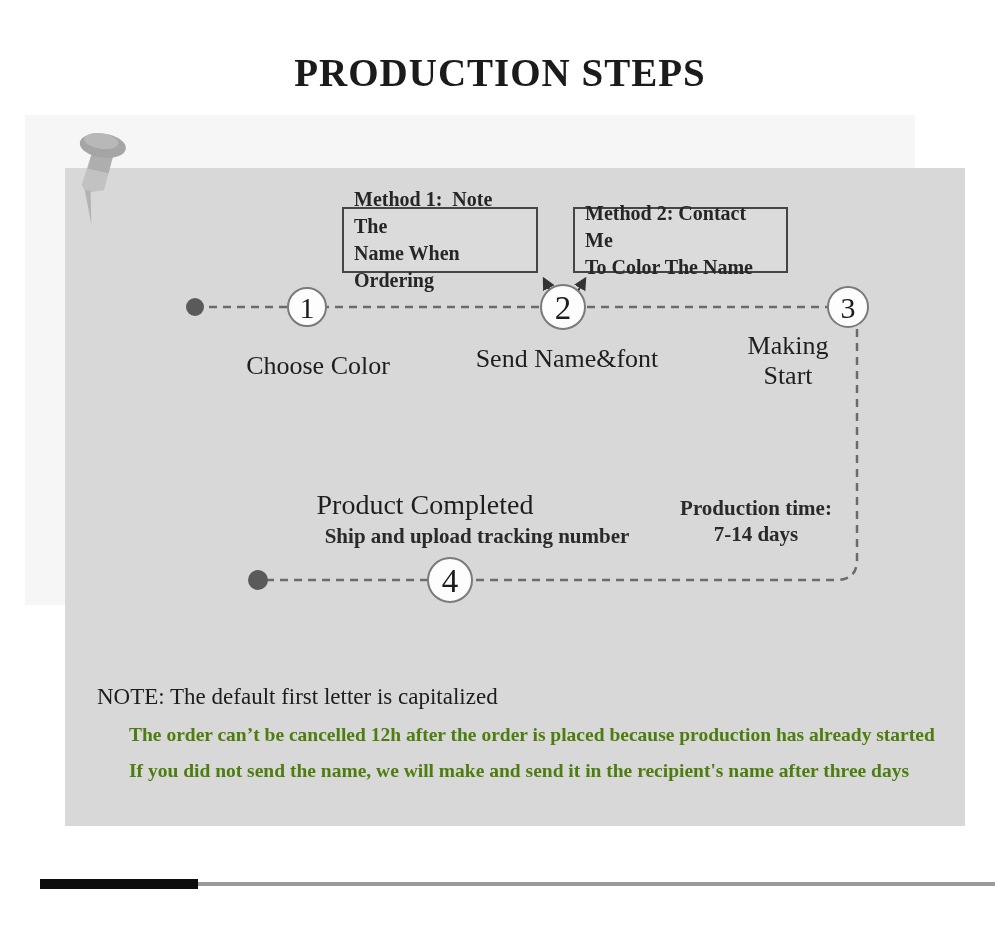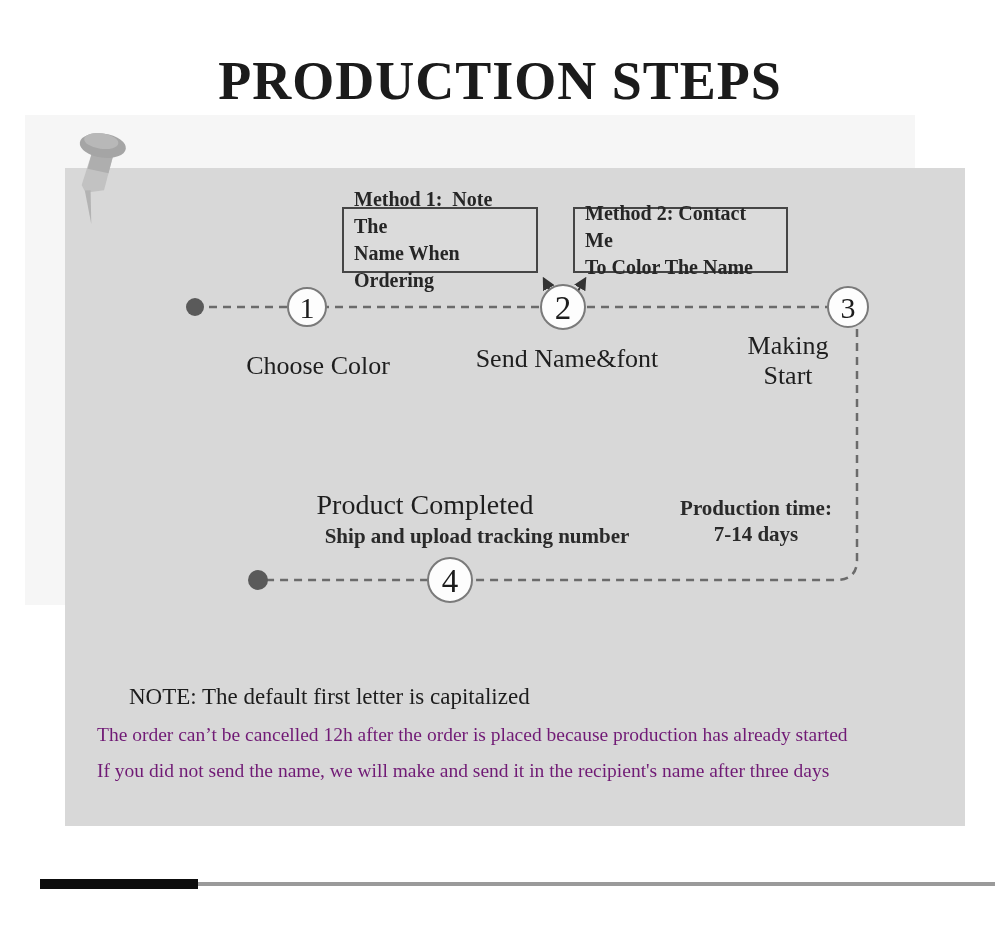--- a/index.html
+++ b/index.html
@@ -1,21 +1,21 @@
 <!DOCTYPE html>
 <html><head>
 <meta charset="utf-8">
 <style>
   * { margin: 0; padding: 0; box-sizing: border-box; }
   html, body { width: 1000px; height: 930px; background: #ffffff; overflow: hidden; }
   body { font-family: "Liberation Serif", serif; color: #1f1f1f; position: relative; }
 
   .page-title {
     position: absolute; top: 50px; left: 0; width: 1000px;
-    text-align: center; font-size: 54px; font-weight: 600;
+    text-align: center; font-size: 39px; font-weight: 600;
     letter-spacing: 1px; color: #1b1b1b;
     font-family: "Liberation Serif", serif;
   }
 
   .outer-card {
     position: absolute; left: 25px; top: 115px; width: 890px; height: 490px;
     background: #f6f6f6;
   }
   .gray-panel {
     position: absolute; left: 65px; top: 168px; width: 900px; height: 658px;
@@ -47,22 +47,22 @@
     font-size: 26px; color: #1e1e1e; white-space: nowrap; text-align: center;
   }
   #label-choose-color { left: 318px; top: 344px; margin-top: 7px; }
   #label-send-name   { left: 567px; top: 344px; }
   #label-start-making { left: 788px; top: 331px; line-height: 30px; white-space: normal; width: 140px; }
   #label-product-completed { left: 425px; top: 489px; font-size: 28px; font-weight: 500; }
   #label-ship-upload { left: 477px; top: 524px; font-size: 21px; font-weight: bold; color: #2a2a2a; }
   #label-production-time { left: 756px; top: 495px; font-size: 21px; font-weight: bold; line-height: 26px; color: #2a2a2a; }
 
   .note-block { position: absolute; left: 97px; top: 684px; z-index: 4; width: 850px; }
-  .note-heading { font-size: 23px; font-weight: 500; color: #1d1d1d; margin-left: 32px; }
-  .note-line { font-size: 19.5px; font-weight: normal; color: #701a75; margin-top: 14px; white-space: nowrap; }
+  .note-heading { font-size: 23px; font-weight: 500; color: #1d1d1d; }
+  .note-line { font-size: 19.5px; font-weight: bold; color: #4d7c0f; margin-top: 14px; white-space: nowrap; margin-left: 32px; }
 
   .bottom-bar { position: absolute; left: 0; top: 877px; width: 1000px; height: 14px; z-index: 2; }
   .bottom-bar-black { position: absolute; left: 40px; top: 2px; width: 158px; height: 10px; background: #0d0d0d; }
   .bottom-bar-gray  { position: absolute; left: 198px; top: 5px; width: 797px; height: 4px; background: #9a9a9a; }
 
   .svg-num { font-family: "Liberation Serif", serif; fill: #1c1c1c; }
 </style>
 </head>
 <body>
 

